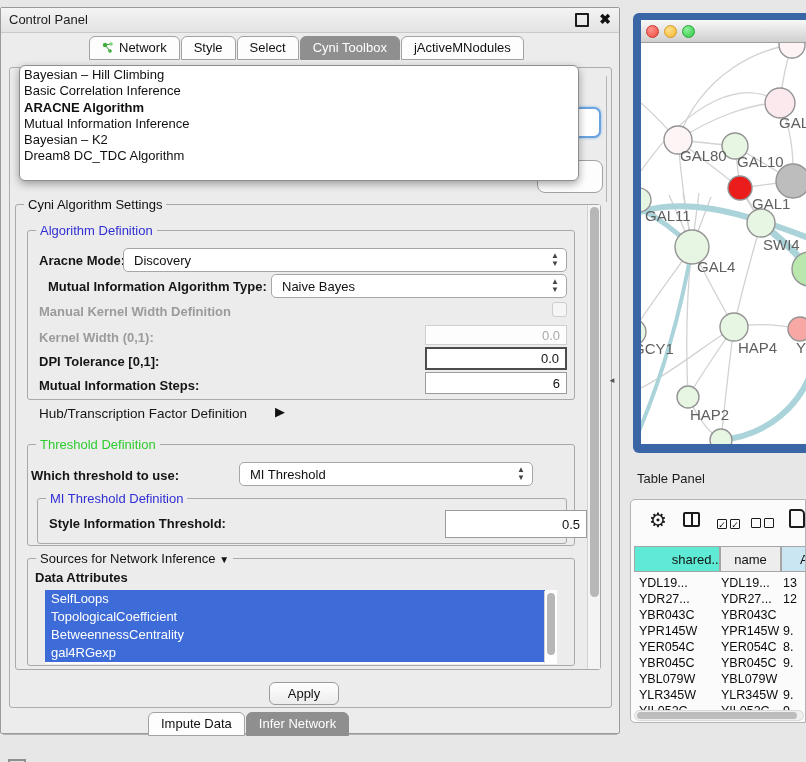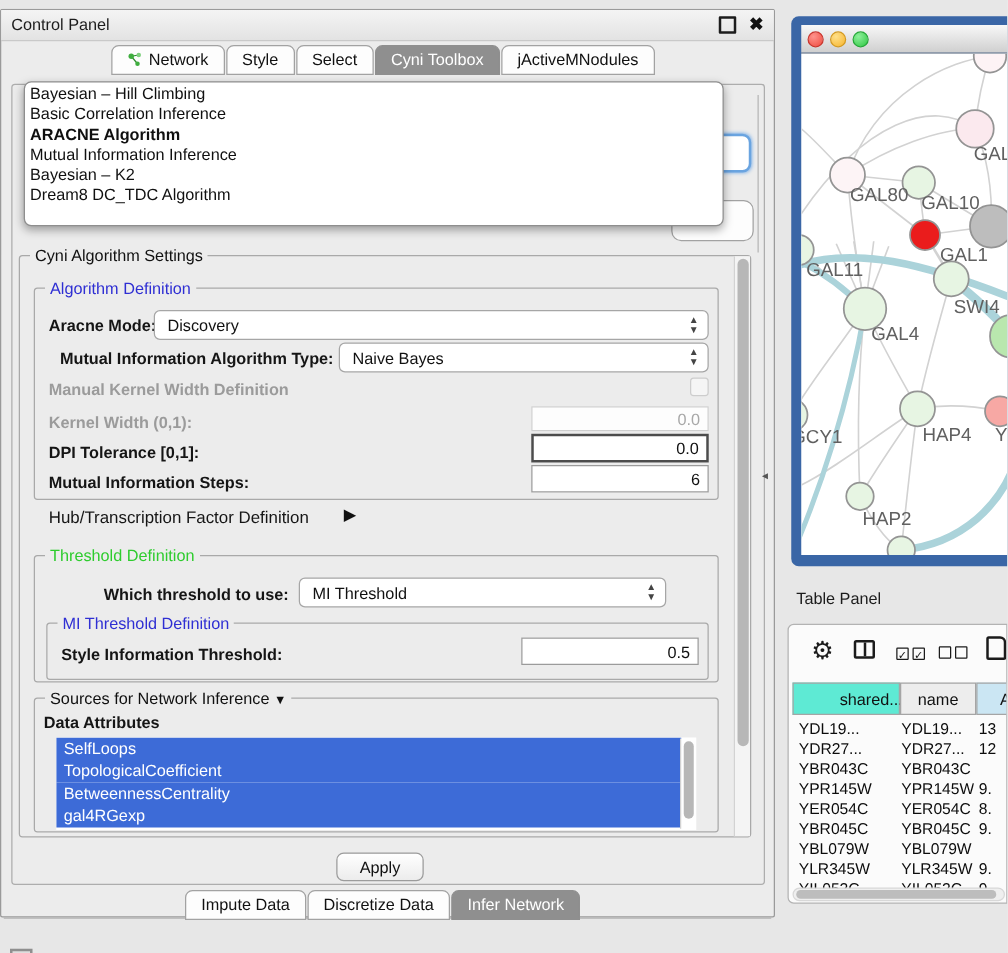--- a/index.html
+++ b/index.html
@@ -165,33 +165,33 @@
     <div class="field" style="left:424px;top:364px;width:142px;height:22px;">
       <span>6</span>
     </div>
 
     <span class="lbl" style="left:38px;top:398px;font-weight:normal;font-size:13.5px;">Hub/Transcription Factor Definition</span>
     <span class="abs" style="left:274px;top:396px;font-size:13px;color:#111;">▶</span>
 
     <div class="groupbox" style="left:26px;top:436px;width:548px;height:102px;">
       <span class="grouptitle" style="color:#2ecc2e;">Threshold Definition</span>
     </div>
-    <span class="lbl" style="left:30px;top:460px;width:200px;text-align:right;">Which threshold to use:</span>
+    <span class="lbl" style="left:30px;top:460px;width:200px;">Which threshold to use:</span>
     <div class="combo" style="left:238px;top:454px;width:294px;height:24px;">
       <span>MI Threshold</span>
       <span class="arr">
           <span>▲</span>
           <span>▼</span>
         </span>
     </div>
     <div class="groupbox" style="left:36px;top:490px;width:530px;height:46px;">
       <span class="grouptitle" style="color:#2f2fd3;">MI Threshold Definition</span>
     </div>
     <span class="lbl" style="left:48px;top:508px;">Style Information Threshold:</span>
-    <div class="field" style="left:416px;top:502px;width:142px;height:22px;">
+    <div class="field" style="left:444px;top:502px;width:142px;height:28px;">
       <span>0.5</span>
     </div>
 
     <div class="groupbox" style="left:26px;top:550px;width:548px;height:108px;">
       <span class="grouptitle" style="color:#111;">
         <span>Sources for Network Inference</span>
         <span style="font-size:10px;">▼</span>
       </span>
     </div>
     <span class="lbl" style="left:34px;top:562px;">Data Attributes</span>
@@ -206,23 +206,20 @@
     </div>
 
     <div class="pushbtn" style="left:268px;top:674px;width:70px;height:23px;">
       <span>Apply</span>
     </div>
 
     <div class="hline" style="left:2px;top:726px;width:614px;background:#b4b4b4;"></div>
     <div class="tabrow" style="left:147px;top:704px;" id="bottom-tabs">
         <div class="tab">
           <span>Impute Data</span>
-        </div>
-        <div class="tab">
-          <span>Discretize Data</span>
         </div>
         <div class="tab sel">
           <span>Infer Network</span>
         </div>
       </div>
 
     <div id="popup">
         <div class="pop-item">Bayesian – Hill Climbing</div>
         <div class="pop-item">Basic Correlation Inference</div>
         <div class="pop-item sel">ARACNE Algorithm</div>

